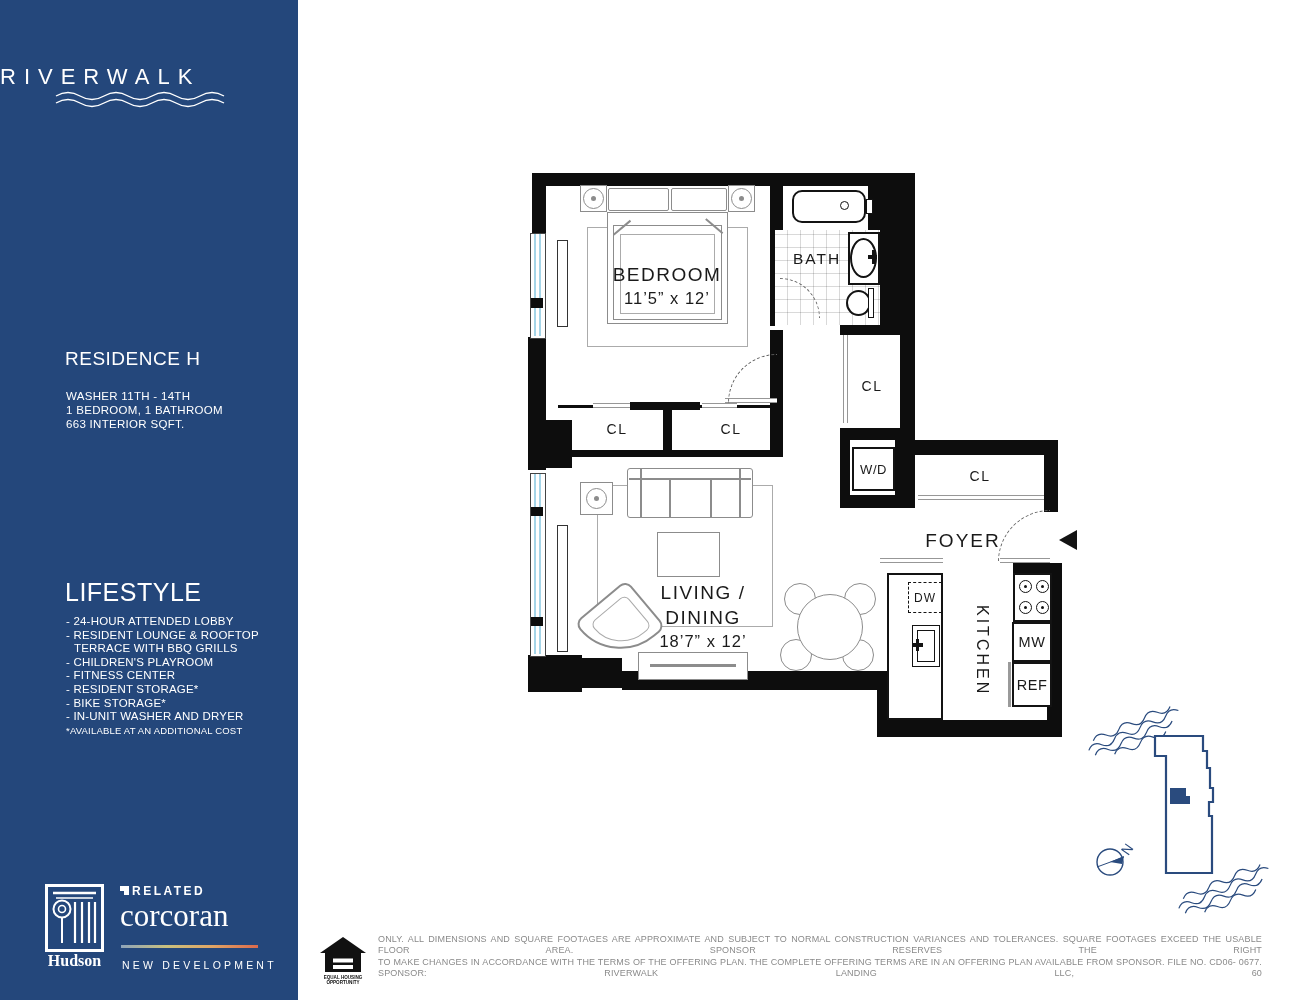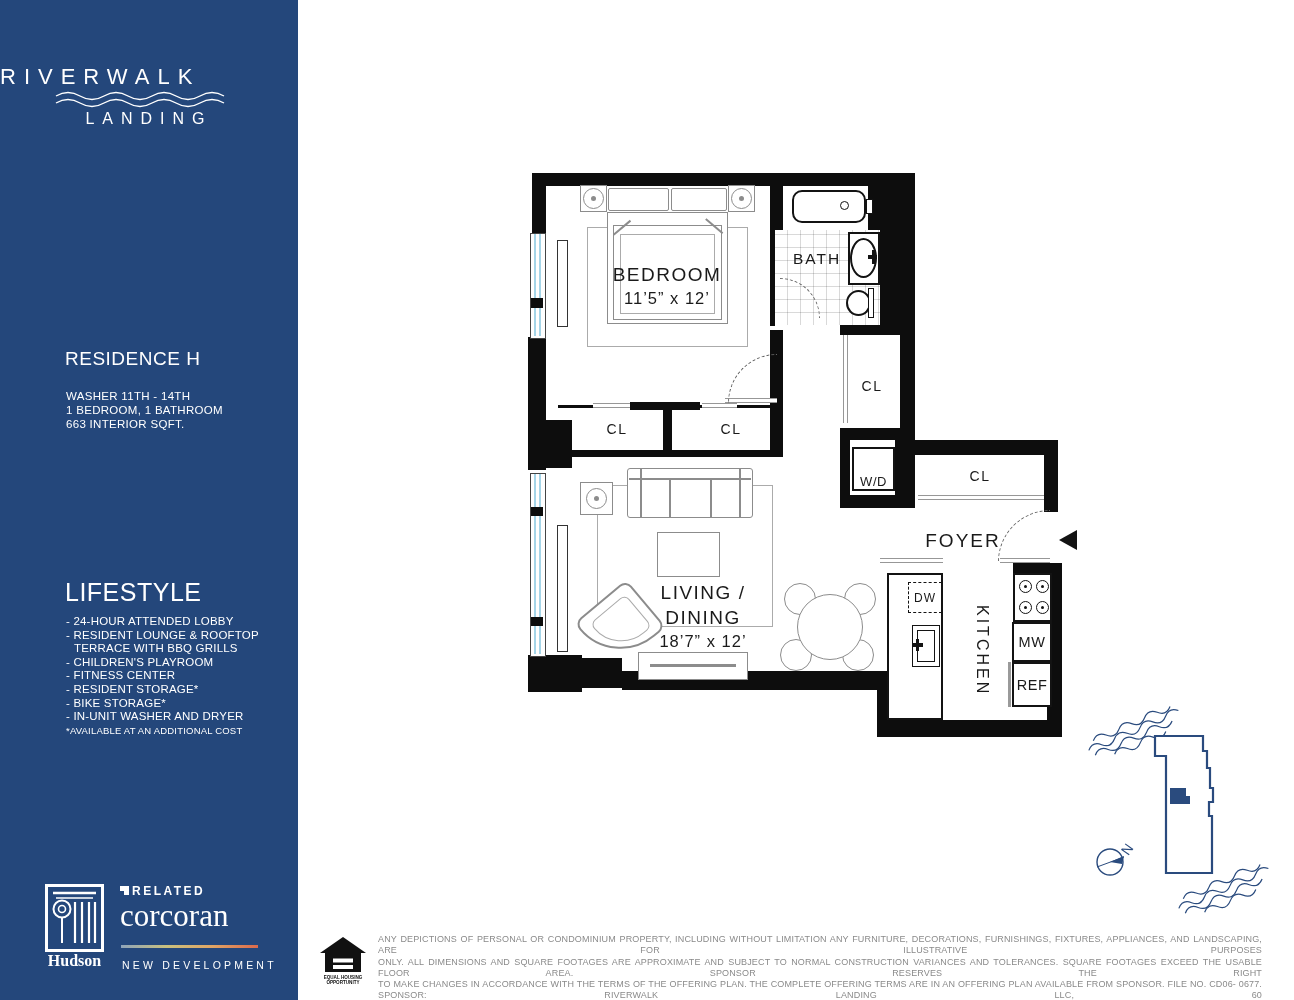--- a/index.html
+++ b/index.html
@@ -50,21 +50,20 @@
 <body>
 
 <div id="stage">
 
   <div id="sidebar">
     <div class="brand1">RIVERWALK</div>
     <svg class="abs" style="left:54px;top:90px;" width="190" height="20" viewBox="0 0 190 20">
       <path d="M2,6 q12,-7 24,0 t24,0 t24,0 t24,0 t24,0 t24,0 t24,0" fill="none" stroke="#fff" stroke-width="1.4"></path>
       <path d="M2,13 q12,-7 24,0 t24,0 t24,0 t24,0 t24,0 t24,0 t24,0" fill="none" stroke="#fff" stroke-width="1.4"></path>
     </svg>
-    <div class="brand2">LANDING</div>
 
     <div class="res-title">RESIDENCE H</div>
     <div class="res-details">
       <div>WASHER 11TH - 14TH</div>
       <div>1 BEDROOM, 1 BATHROOM</div>
       <div>663 INTERIOR SQFT.</div>
     </div>
 
     <div class="life-title">LIFESTYLE</div>
     <div class="life-list">
@@ -218,21 +217,21 @@
     <i class="abs circ" style="left:496px;top:438px;width:3px;height:3px;background:#131313;"></i>
     <i class="abs circ" style="left:513px;top:438px;width:3px;height:3px;background:#131313;"></i>
     <div class="bout" style="left:484px;top:454px;width:40px;height:40px;display:flex;align-items:center;justify-content:center;font-size:14.5px;letter-spacing:.5px;color:#1a1a1a;">
       <span>MW</span>
       </div>
     <div class="bout" style="left:484px;top:494px;width:40px;height:45px;display:flex;align-items:center;justify-content:center;font-size:14.5px;letter-spacing:.5px;color:#1a1a1a;">
       <span>REF</span>
       </div>
     <i class="gl" style="left:480px;top:494px;width:3px;height:45px;background:#9a9a9a;"></i>
 
-    <div class="bout" style="left:324px;top:279px;width:43px;height:44px;display:flex;align-items:flex-end;justify-content:center;font-size:13px;letter-spacing:.5px;color:#1a1a1a;">
+    <div class="bout" style="left:324px;top:279px;width:43px;height:44px;display:flex;align-items:center;justify-content:center;font-size:13px;letter-spacing:.5px;color:#1a1a1a;">
       <span>W/D</span>
       </div>
 
     <div class="arc" style="left:470px;top:342px;width:52px;height:52px;border-top:1.5px dashed #666;border-left:1.5px dashed #666;border-radius:100% 0 0 0;"></div>
     <i class="abs" style="left:531px;top:362px;width:0;height:0;border-top:10px solid transparent;border-bottom:10px solid transparent;border-right:18px solid #131313;"></i>
 
     <div class="lbl" style="left:58px;top:96px;width:162px;font-size:19px;">
       <div>BEDROOM</div>
       <div style="font-size:16.5px;margin-top:3px;letter-spacing:1px;">11’5” x 12’</div>
     </div>
@@ -276,19 +275,18 @@
   <svg class="abs" style="left:319px;top:936px;" width="48" height="40" viewBox="0 0 48 40">
     <path d="M24,1 L47,17 L42,17 L42,19 L6,19 L6,17 L1,17 Z" fill="#111"></path>
     <rect x="6" y="19" width="36" height="17" fill="#111"></rect>
     <rect x="14" y="22.5" width="20" height="4" fill="#fff"></rect>
     <rect x="14" y="29" width="20" height="4" fill="#fff"></rect>
   </svg>
   <div id="eho-caption">EQUAL HOUSING
 OPPORTUNITY</div>
 
   <div class="disc">
-    <div class="just">ANY DEPICTIONS OF PERSONAL OR CONDOMINIUM PROPERTY, INCLUDING WITHOUT LIMITATION ANY FURNITURE, DECORATIONS, FURNISHINGS, FIXTURES, APPLIANCES, AND LANDSCAPING, ARE FOR ILLUSTRATIVE PURPOSES</div>
     <div class="just">ONLY. ALL DIMENSIONS AND SQUARE FOOTAGES ARE APPROXIMATE AND SUBJECT TO NORMAL CONSTRUCTION VARIANCES AND TOLERANCES. SQUARE FOOTAGES EXCEED THE USABLE FLOOR AREA. SPONSOR RESERVES THE RIGHT</div>
     <div class="just">TO MAKE CHANGES IN ACCORDANCE WITH THE TERMS OF THE OFFERING PLAN. THE COMPLETE OFFERING TERMS ARE IN AN OFFERING PLAN AVAILABLE FROM SPONSOR. FILE NO. CD06- 0677. SPONSOR: RIVERWALK LANDING LLC, 60</div>
 
   </div>
 
 </div>
 
 </body></html>

